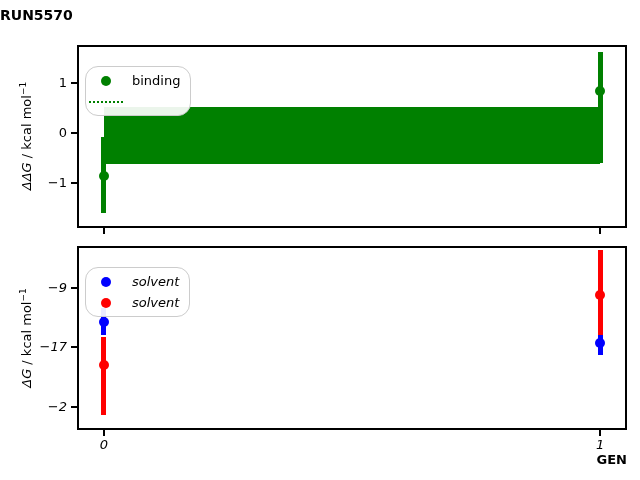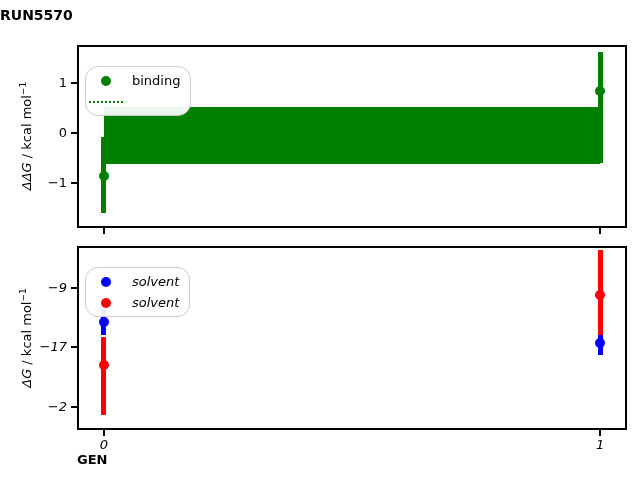--- a/index.html
+++ b/index.html
@@ -9,21 +9,21 @@
             font-size:14px;font-weight:bold;}
   .axes{position:absolute;border:2px solid #000;box-sizing:border-box;background:#fff;}
   #axes-top{left:77px;top:45px;width:550px;height:183px;}
   #axes-bottom{left:77px;top:246px;width:550px;height:184px;font-style:italic;}
   .ylabel{position:absolute;white-space:nowrap;font-size:13px;
           transform:translate(-50%,-50%) rotate(-90deg);}
   .ylabel .var{font-style:italic;}
   .ylabel sup{font-size:9px;}
   #ylabel-top{left:26px;top:136px;}
   #ylabel-bottom{left:26px;top:338px;}
-  .xlabel{position:absolute;left:77px;top:452px;width:550px;text-align:left;
+  .xlabel{position:absolute;left:77px;top:452px;width:550px;text-align:right;
           font-size:13px;font-weight:bold;}
   .legend{position:absolute;left:6px;top:5px;background:rgba(255,255,255,0.92);
           border:1px solid #ccc;border-radius:13px;padding:3px 10px 3px 0;z-index:10;margin-top:14px;}
   .legend-row{display:flex;align-items:center;height:21px;}
   .legend-swatch{width:40px;display:flex;justify-content:center;align-items:center;flex:none;}
   .legend-dot{width:10px;height:10px;border-radius:50%;}
   .legend-dotline{width:34px;height:0;border-top:2px dotted #008000;}
   .legend-label{font-size:13px;padding-left:6px;white-space:nowrap;}
   .band{position:absolute;}
   .errbar{position:absolute;width:5px;}

